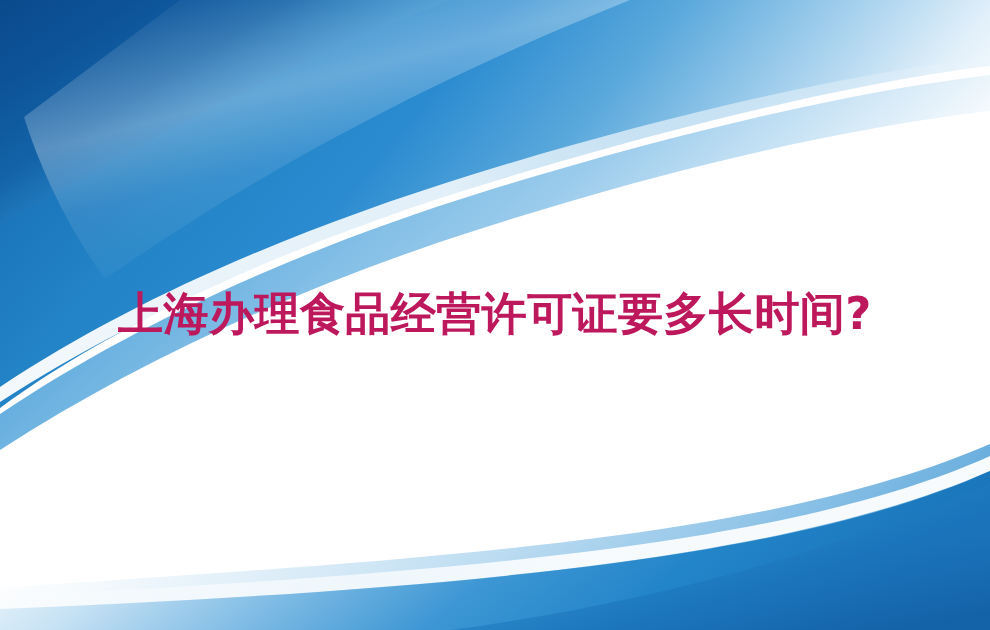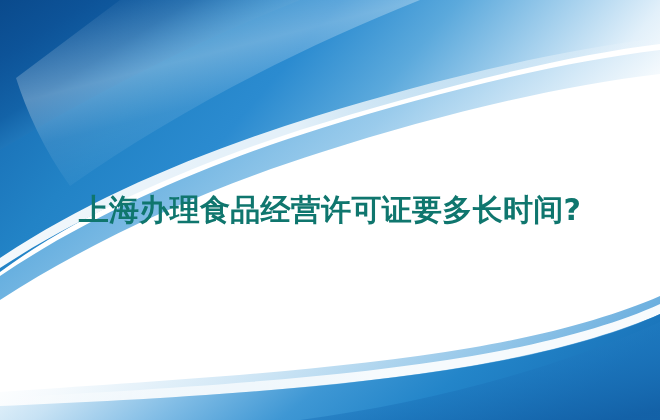--- a/index.html
+++ b/index.html
@@ -43,21 +43,21 @@
     display: flex;
     align-items: center;
     justify-content: center;
   }
 
   .headline {
     width: 556px;
     margin: 0;
     padding: 0;
     text-align: center;
-    color: #0f766e;
+    color: #be185d;
     font-family: "DejaVu Sans", "Liberation Sans", sans-serif;
     font-size: 30px;
     font-weight: 700;
     line-height: 1.52;
     letter-spacing: 0.3px;
     word-break: break-all;
   }
 </style>
 </head>
 <body>

